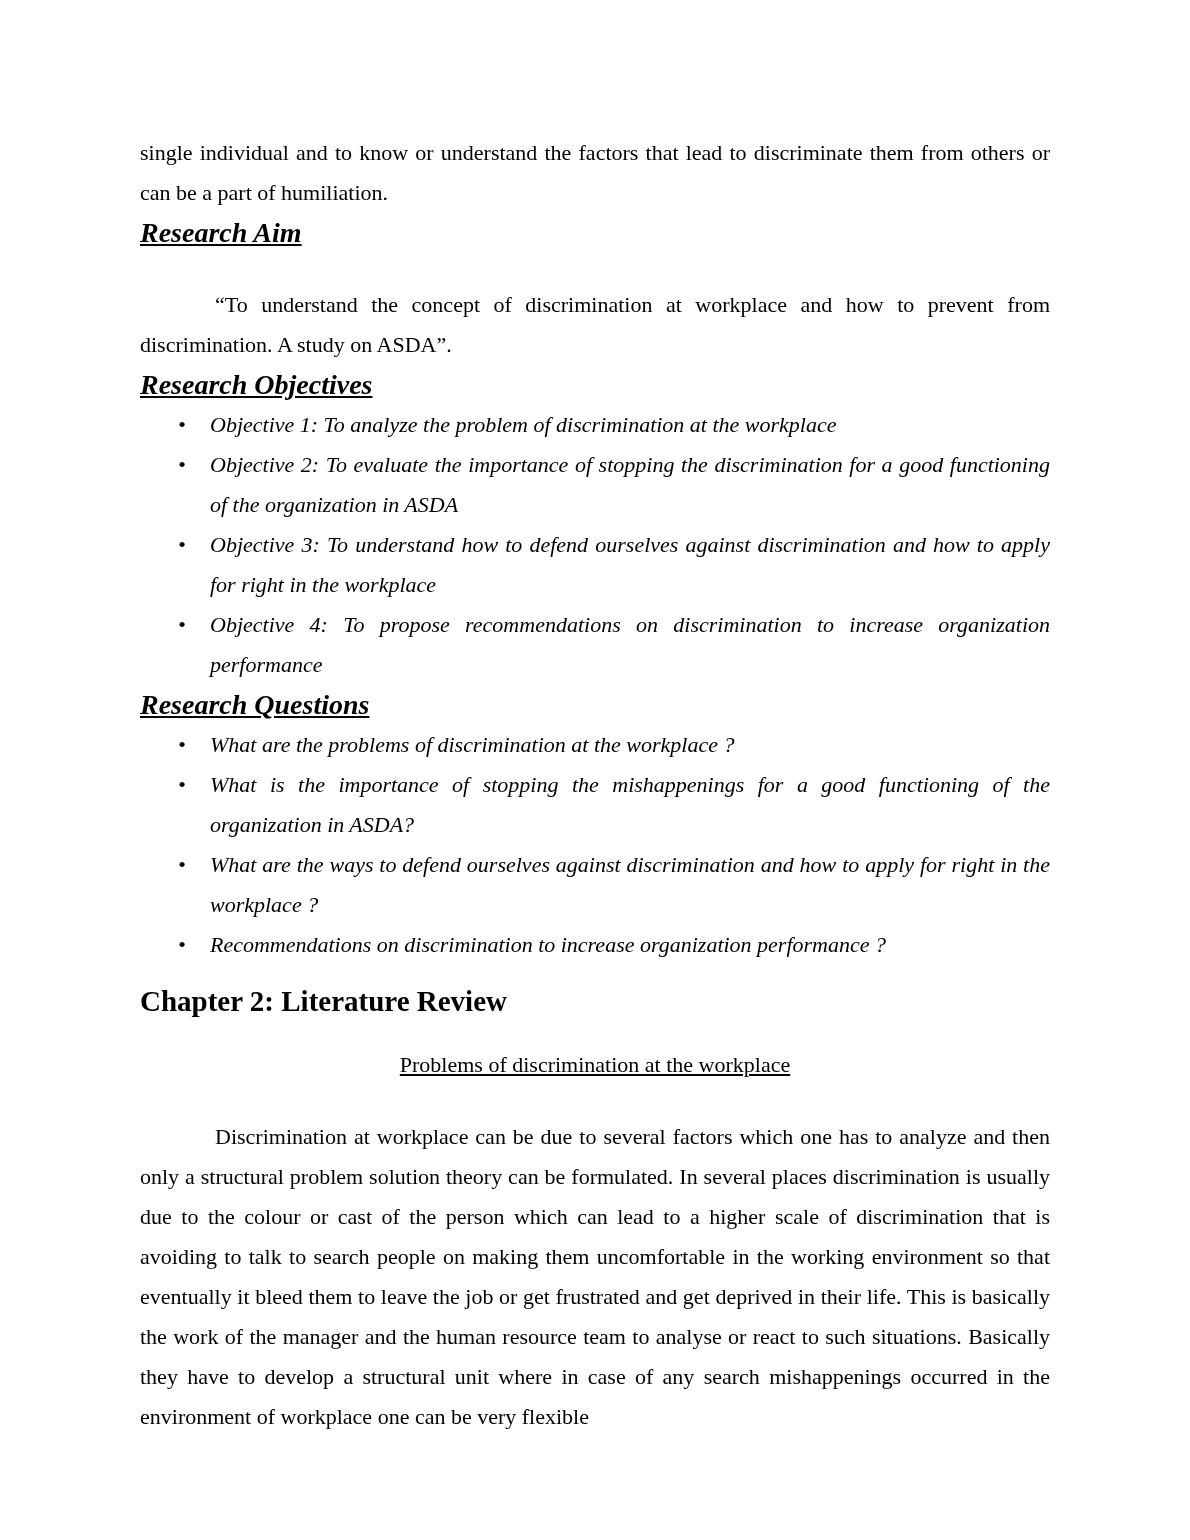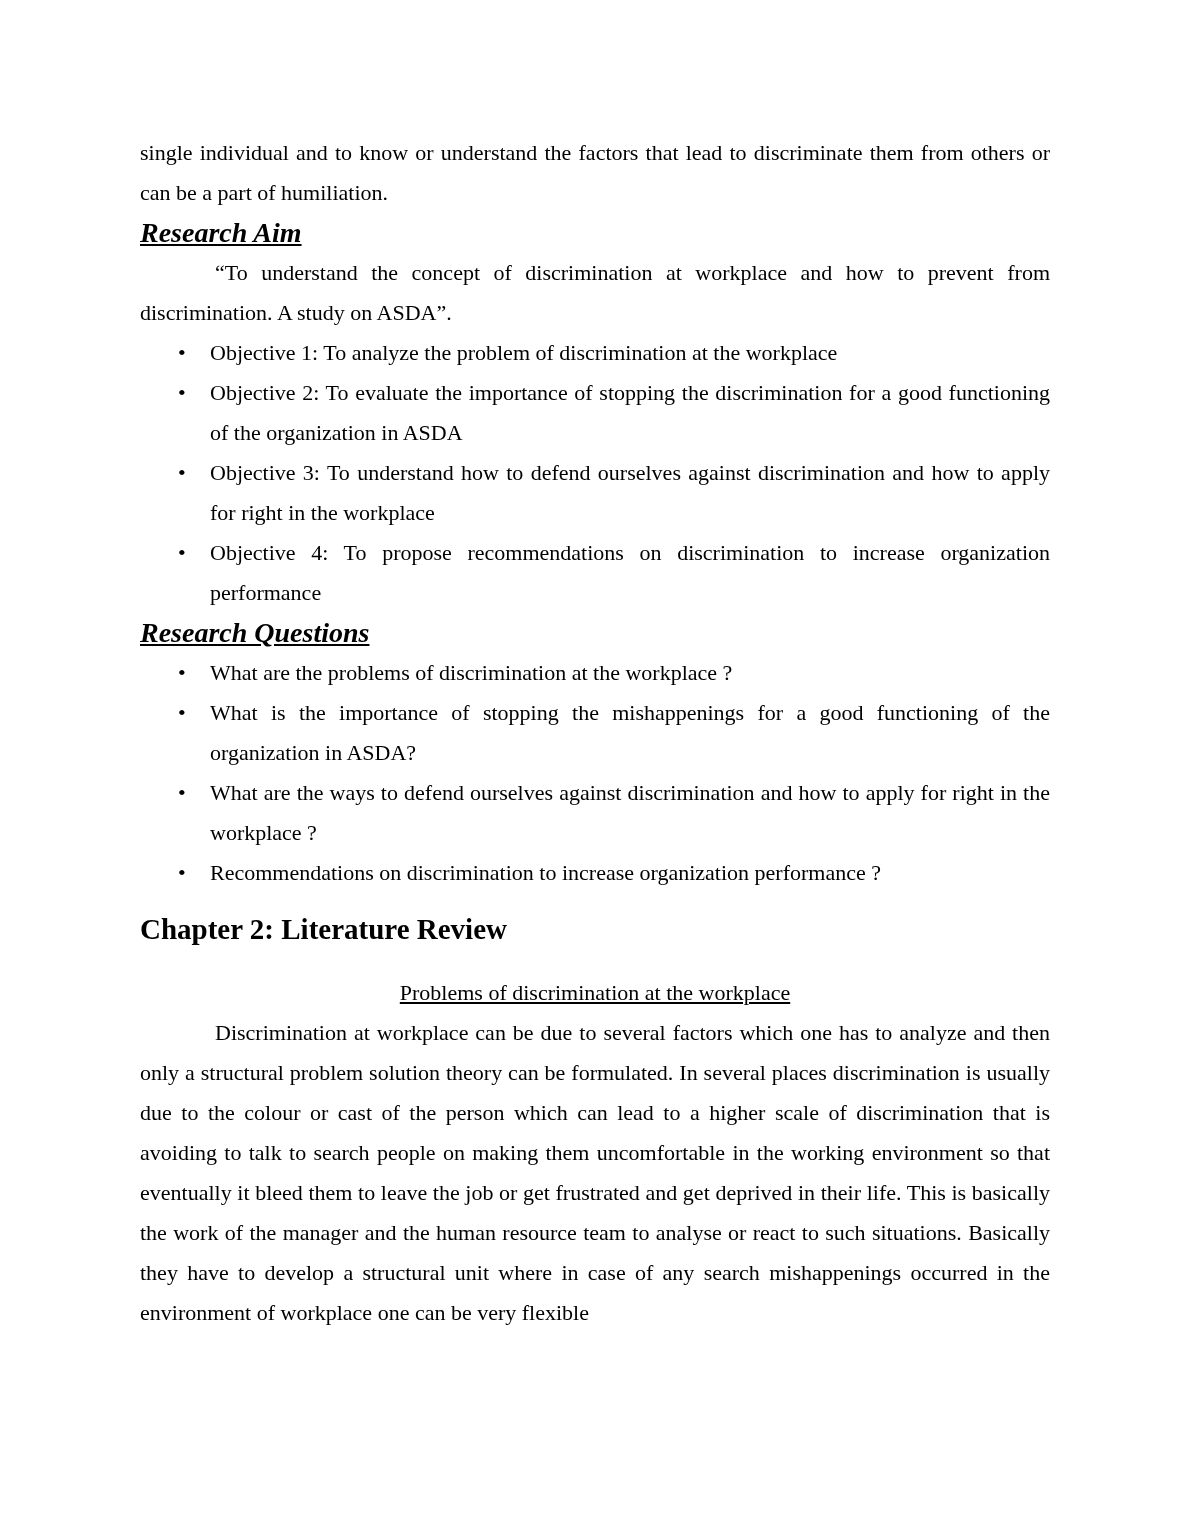--- a/index.html
+++ b/index.html
@@ -22,39 +22,41 @@
     line-height: 40px;
     color: #000000;
     background: #ffffff;
   }
   .body-text {
     margin: 0;
     text-align: justify;
   }
   .indent {
     text-indent: 75px;
+    margin-top: 32px;
   }
   .section-heading {
     margin: 0;
     font-size: 28px;
     line-height: 40px;
     font-weight: bold;
     font-style: italic;
     text-decoration: underline;
     text-align: left;
   }
   .bullet-list {
     margin: 0;
     padding: 0;
     list-style: none;
   }
   .bullet-list li {
     position: relative;
     padding-left: 70px;
     text-align: justify;
+    font-style: italic;
   }
   .bullet-list li::before {
     content: "\2022";
     position: absolute;
     left: 38px;
     top: 0;
     font-size: 22px;
     line-height: 40px;
   }
   .chapter-heading {
@@ -78,20 +80,21 @@
 <body>
 
 <div class="page">
 
   <p class="body-text">single individual and to know or understand the factors that lead to discriminate them from others or can be a part of humiliation.</p>
 
   <h2 class="section-heading">Research Aim</h2>
 
   <p class="body-text indent">“To understand the concept of discrimination at workplace and how to prevent from discrimination. A study on ASDA”.</p>
 
+  <h2 class="section-heading">Research Objectives</h2>
 
   <ul class="bullet-list">
     <li>Objective 1: To analyze the problem of discrimination at the workplace</li>
     <li>Objective 2: To evaluate the importance of stopping the discrimination for a good functioning of the organization in ASDA</li>
     <li>Objective 3: To understand how to defend ourselves against discrimination and how to apply for right in the workplace</li>
     <li>Objective 4: To propose recommendations on discrimination to increase organization performance</li>
   </ul>
 
   <h2 class="section-heading">Research Questions</h2>
 

